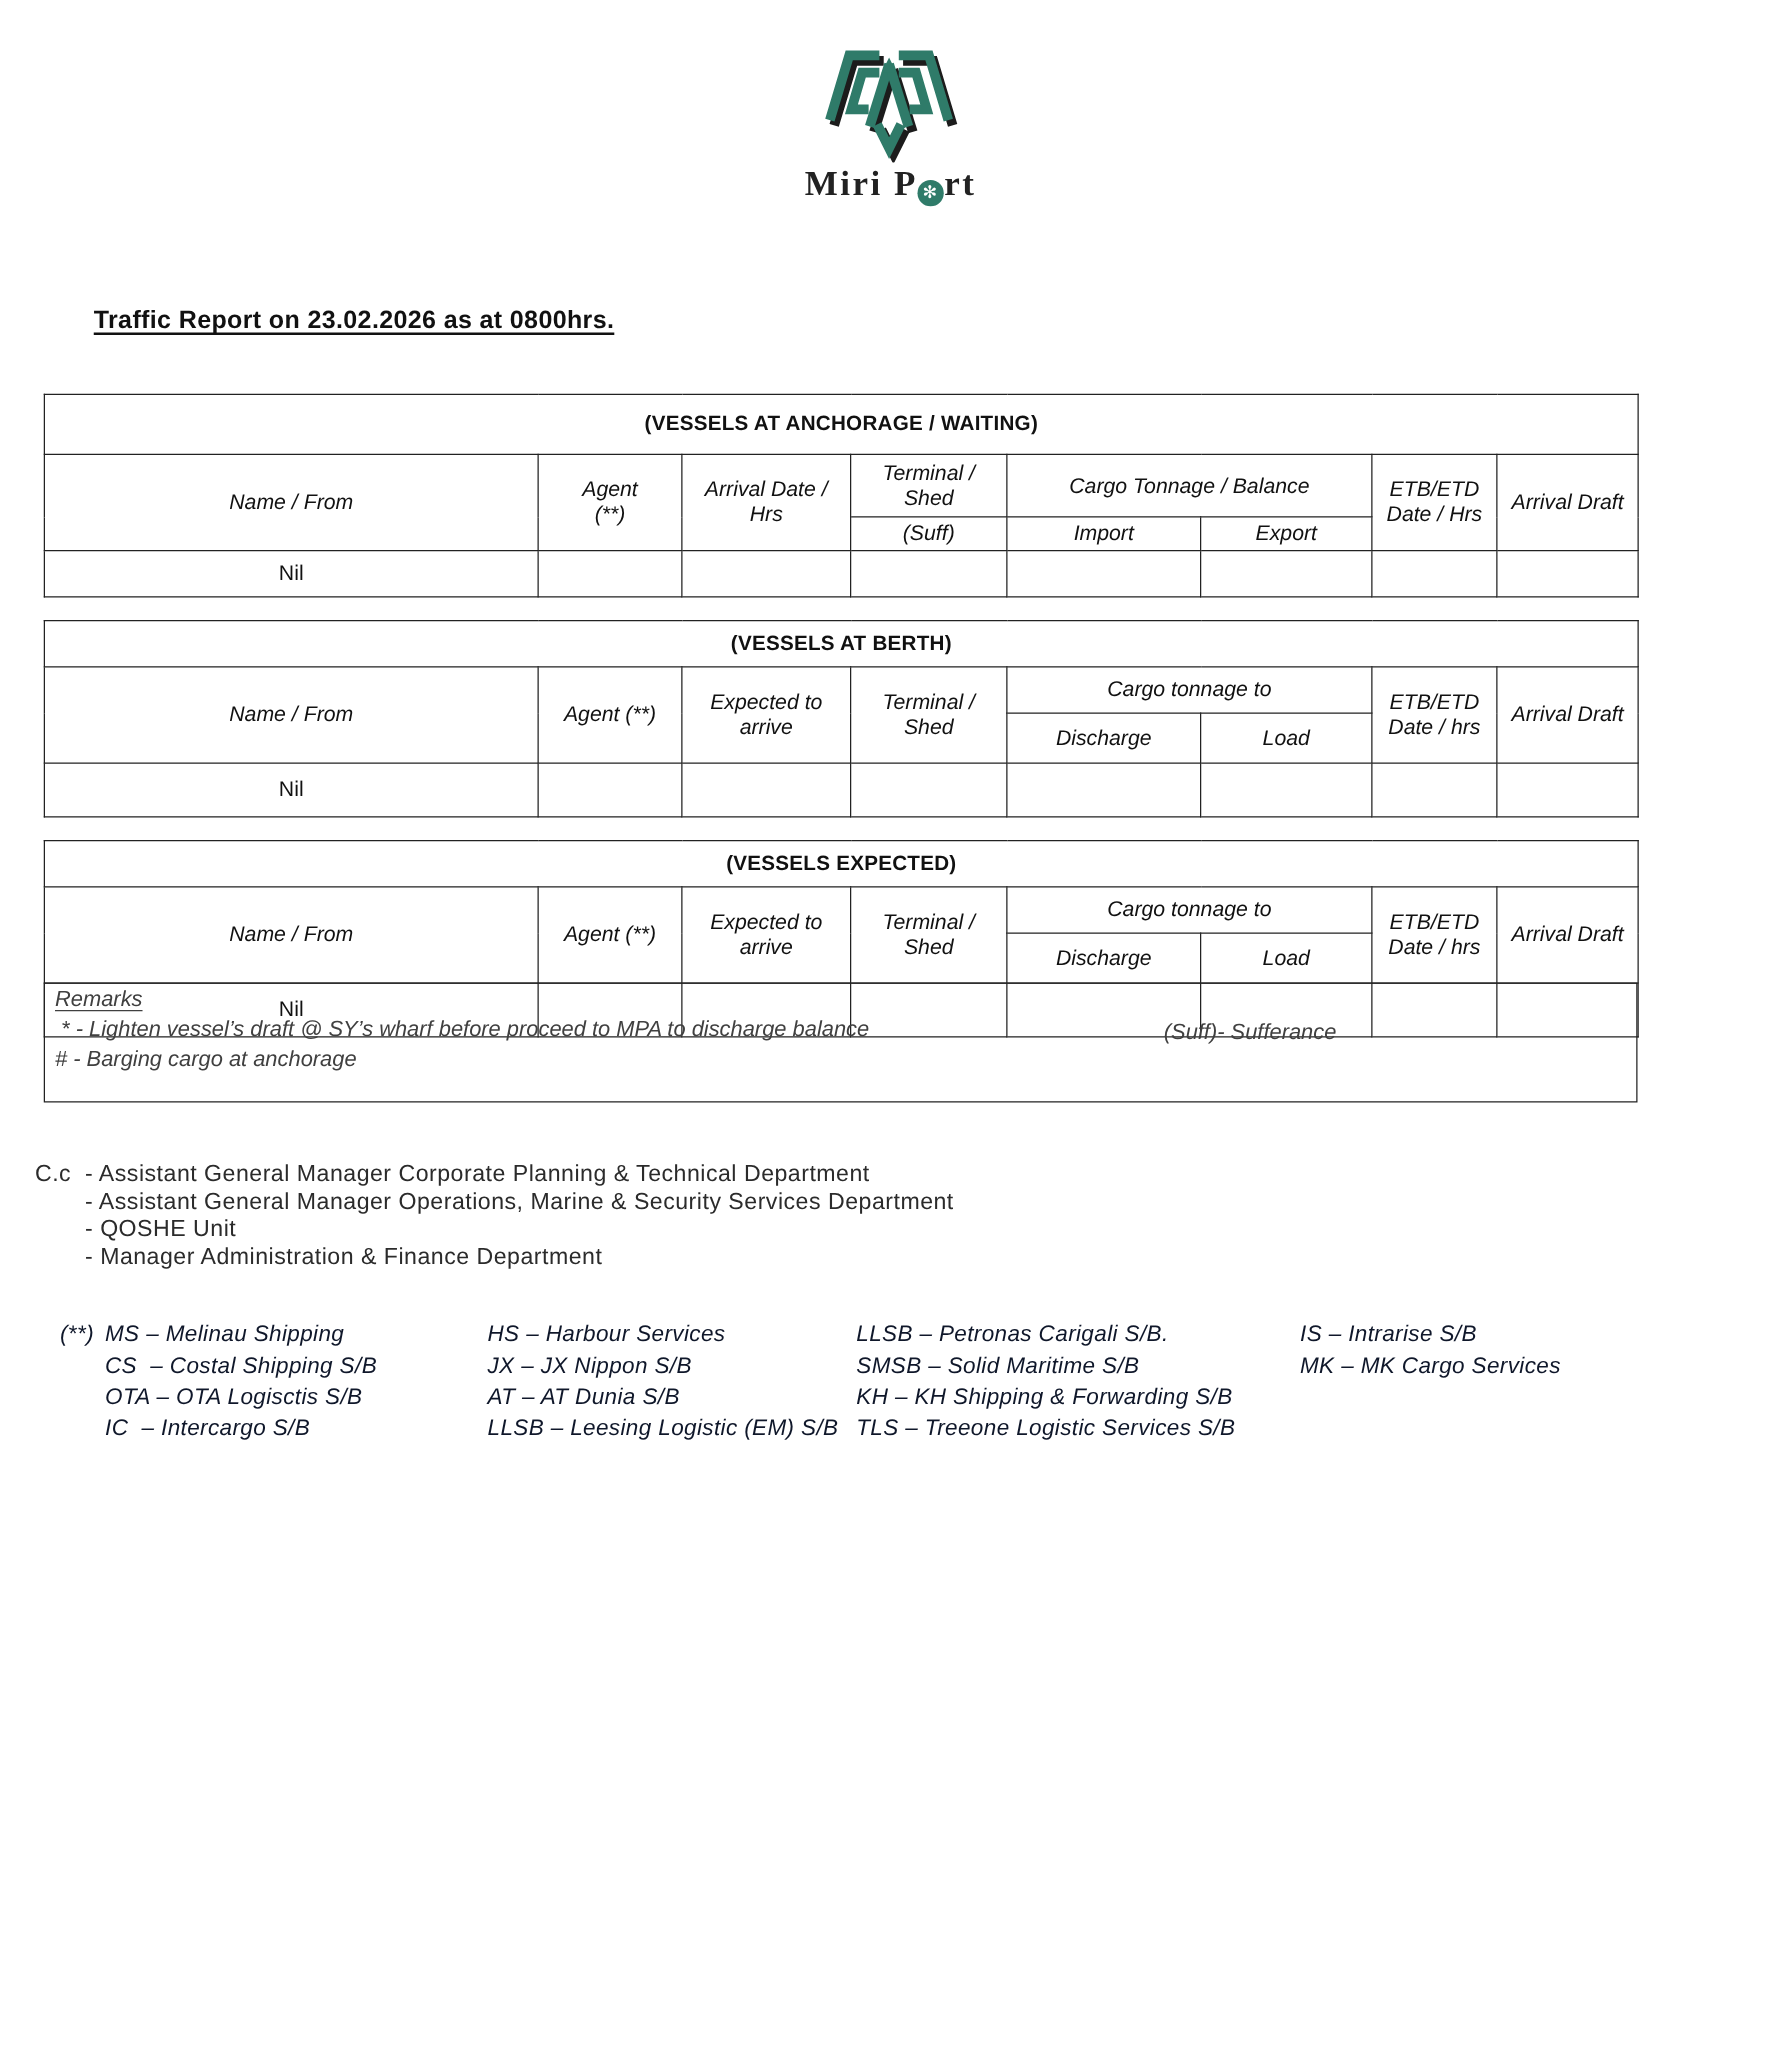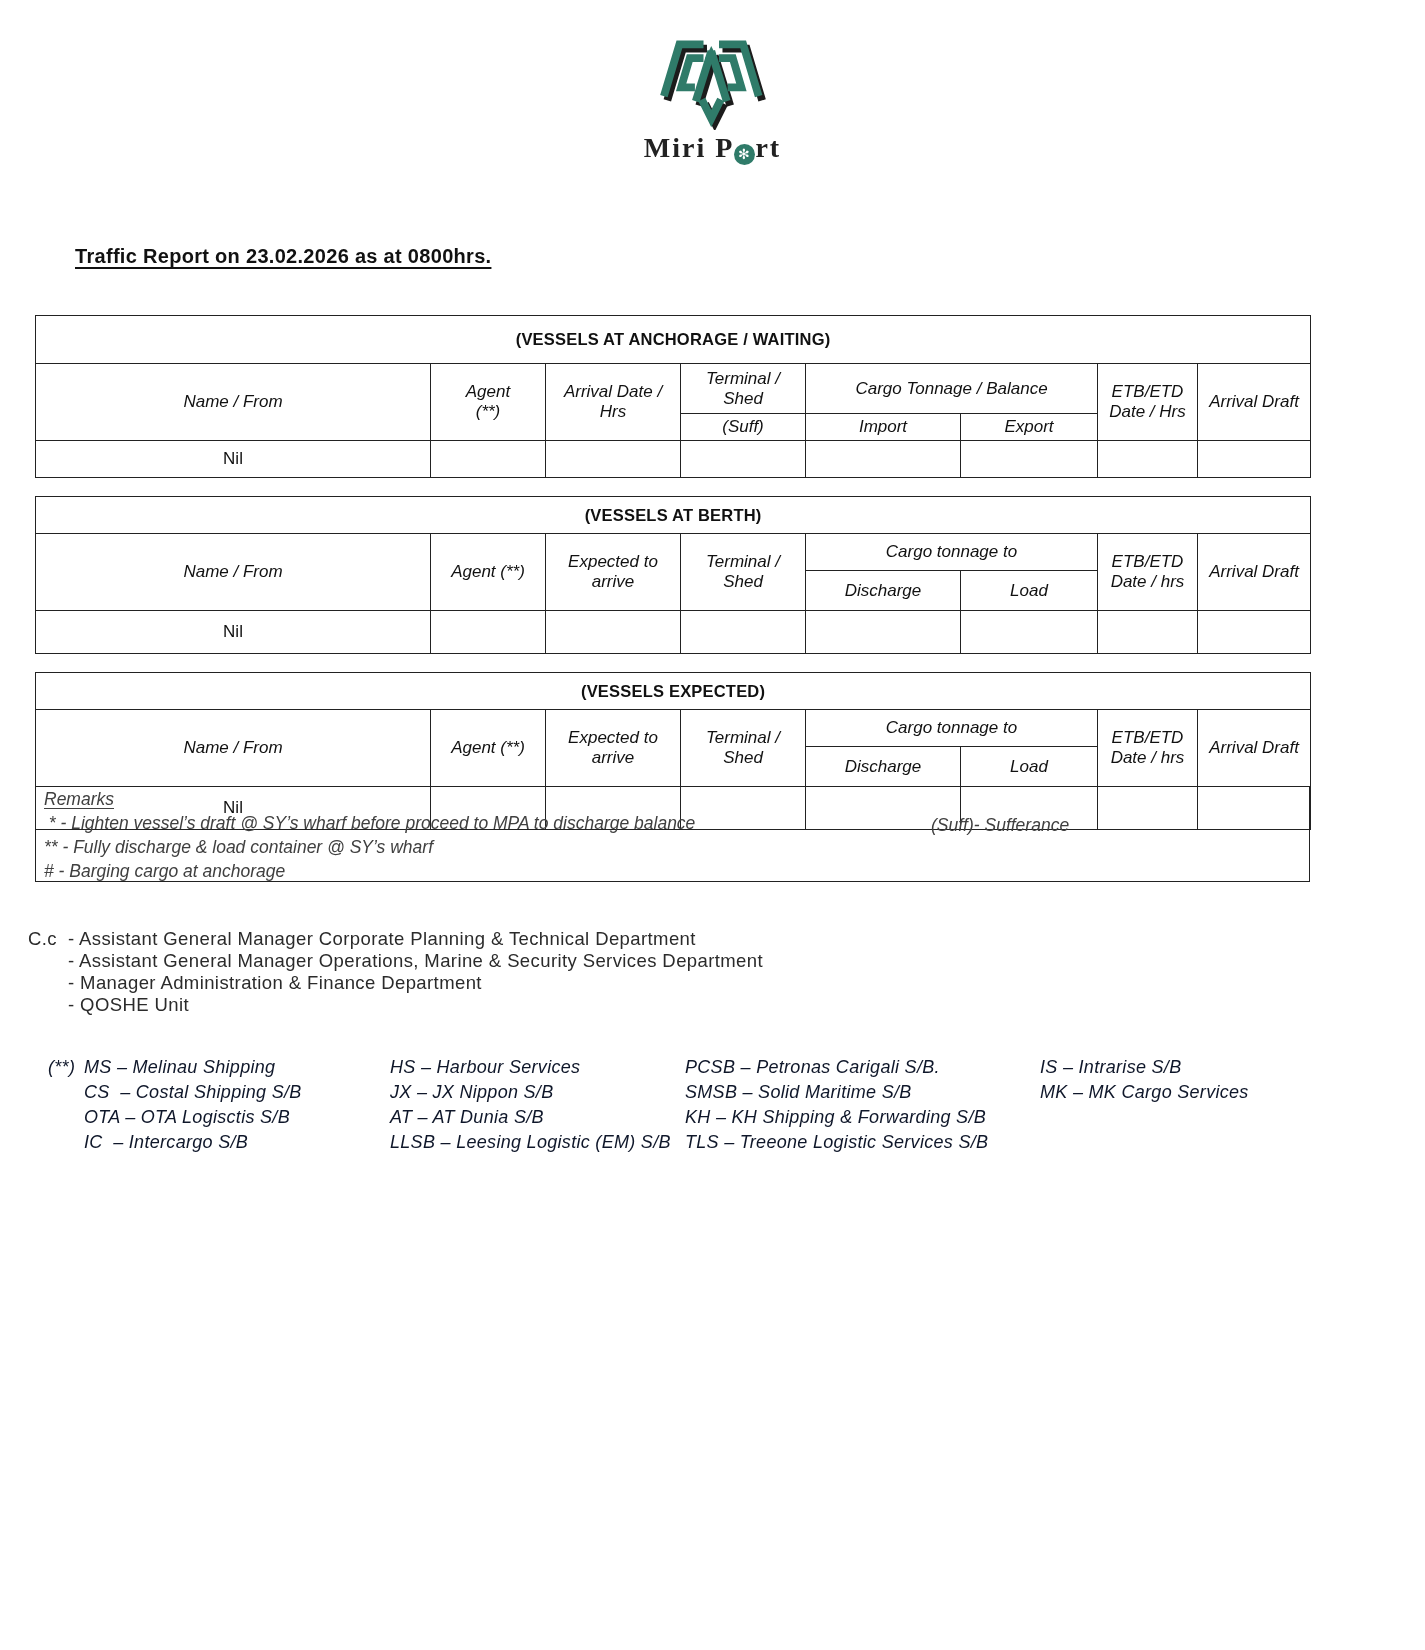--- a/index.html
+++ b/index.html
@@ -228,50 +228,49 @@
         <td></td>
         <td></td>
       </tr>
     </tbody>
       </table>
   </div>
 
   <div class="remarks-box">
     <div class="remarks-head">Remarks</div>
     <div class="remark-line"> * - Lighten vessel’s draft @ SY’s wharf before proceed to MPA to discharge balance</div>
-    <div class="remark-line">** - Fully discharge &amp; load container @ SY’s wharf</div>
     <div class="remark-line"># - Barging cargo at anchorage</div>
     <div class="suff-note">(Suff)- Sufferance</div>
   </div>
 
   <div class="cc-block">
     <div class="cc-line">
       <span class="cc-label">C.c</span>
       <span>- Assistant General Manager Corporate Planning &amp; Technical Department</span>
     </div>
     <div class="cc-indent">- Assistant General Manager Operations, Marine &amp; Security Services Department</div>
+    <div class="cc-indent">- QOSHE Unit</div>
     <div class="cc-indent">- Manager Administration &amp; Finance Department</div>
-    <div class="cc-indent">- QOSHE Unit</div>
   </div>
 
   <div class="legend">
     <div class="legend-col c1">
       <div class="legend-line"><span class="legend-prefix">(**)</span><span>MS – Melinau Shipping</span></div>
       <div class="legend-line"><span class="pad">CS  – Costal Shipping S/B</span></div>
       <div class="legend-line"><span class="pad">OTA – OTA Logisctis S/B</span></div>
       <div class="legend-line"><span class="pad">IC  – Intercargo S/B</span></div>
     </div>
     <div class="legend-col c2">
       <div class="legend-line">HS – Harbour Services</div>
       <div class="legend-line">JX – JX Nippon S/B</div>
       <div class="legend-line">AT – AT Dunia S/B</div>
       <div class="legend-line">LLSB – Leesing Logistic (EM) S/B</div>
     </div>
     <div class="legend-col c3">
-      <div class="legend-line">PCSB – Petronas Carigali S/B.</div>
+      <div class="legend-line">LLSB – Petronas Carigali S/B.</div>
       <div class="legend-line">SMSB – Solid Maritime S/B</div>
       <div class="legend-line">KH – KH Shipping &amp; Forwarding S/B</div>
       <div class="legend-line">TLS – Treeone Logistic Services S/B</div>
     </div>
     <div class="legend-col c4">
       <div class="legend-line">IS – Intrarise S/B</div>
       <div class="legend-line">MK – MK Cargo Services</div>
     </div>
   </div>
 

